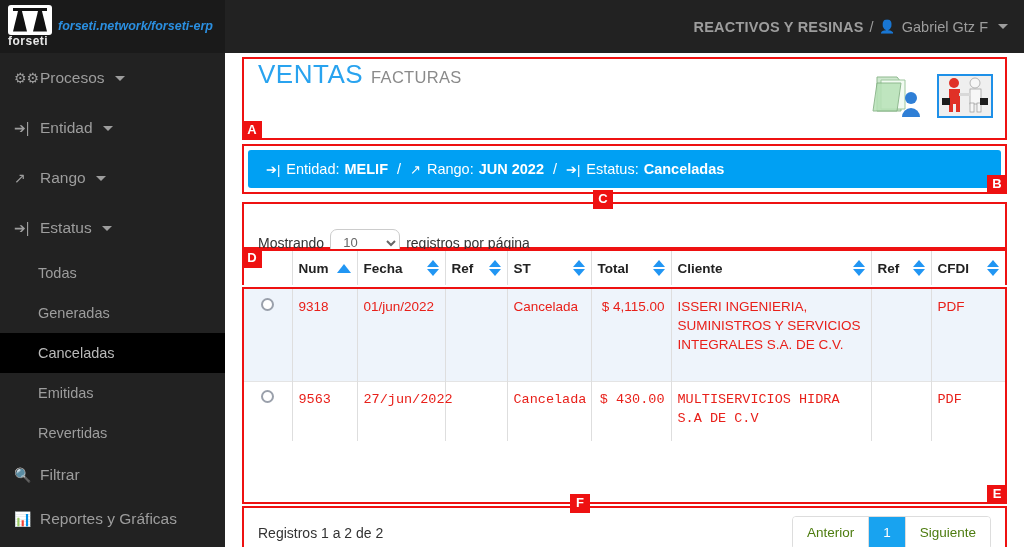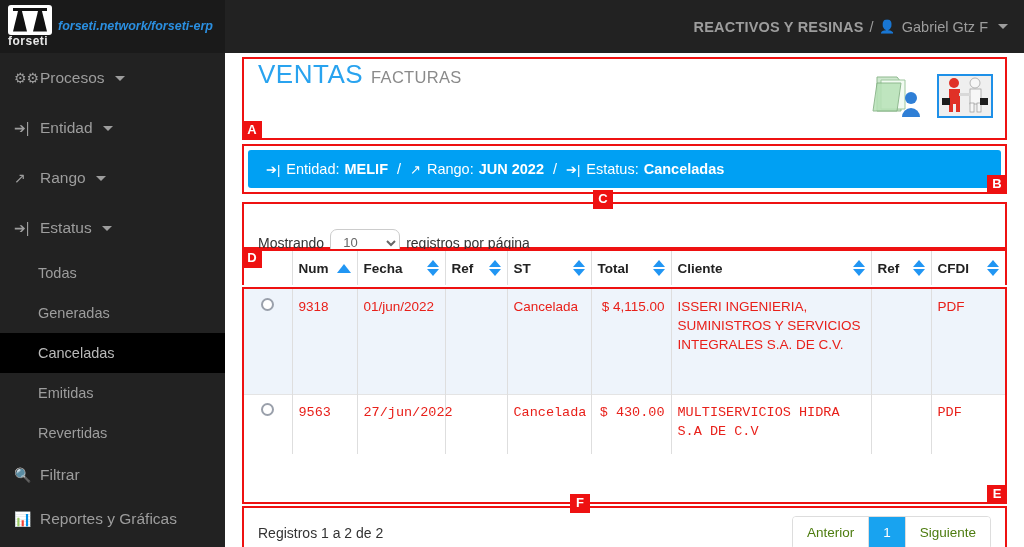--- a/index.html
+++ b/index.html
@@ -445,21 +445,21 @@
             <col style="width:65px">
             <col style="width:88px">
           <col style="width:62px">
             <col style="width:84px">
             <col style="width:80px">
           <col style="width:200px">
             <col style="width:60px">
             <col style="width:74px">
         </colgroup>
         <tbody>
-            <tr class="row-alt" style="height:105px">
+            <tr class="row-alt" style="height:92px">
           <td style="text-align:center">
             <span class="radio"></span>
           </td>
           <td>9318</td>
           <td>01/jun/2022</td>
           <td></td>
           <td>Cancelada</td>
           <td class="num-right">$ 4,115.00</td>
           <td>ISSERI INGENIERIA, SUMINISTROS Y SERVICIOS INTEGRALES S.A. DE C.V.</td>
           <td></td>

